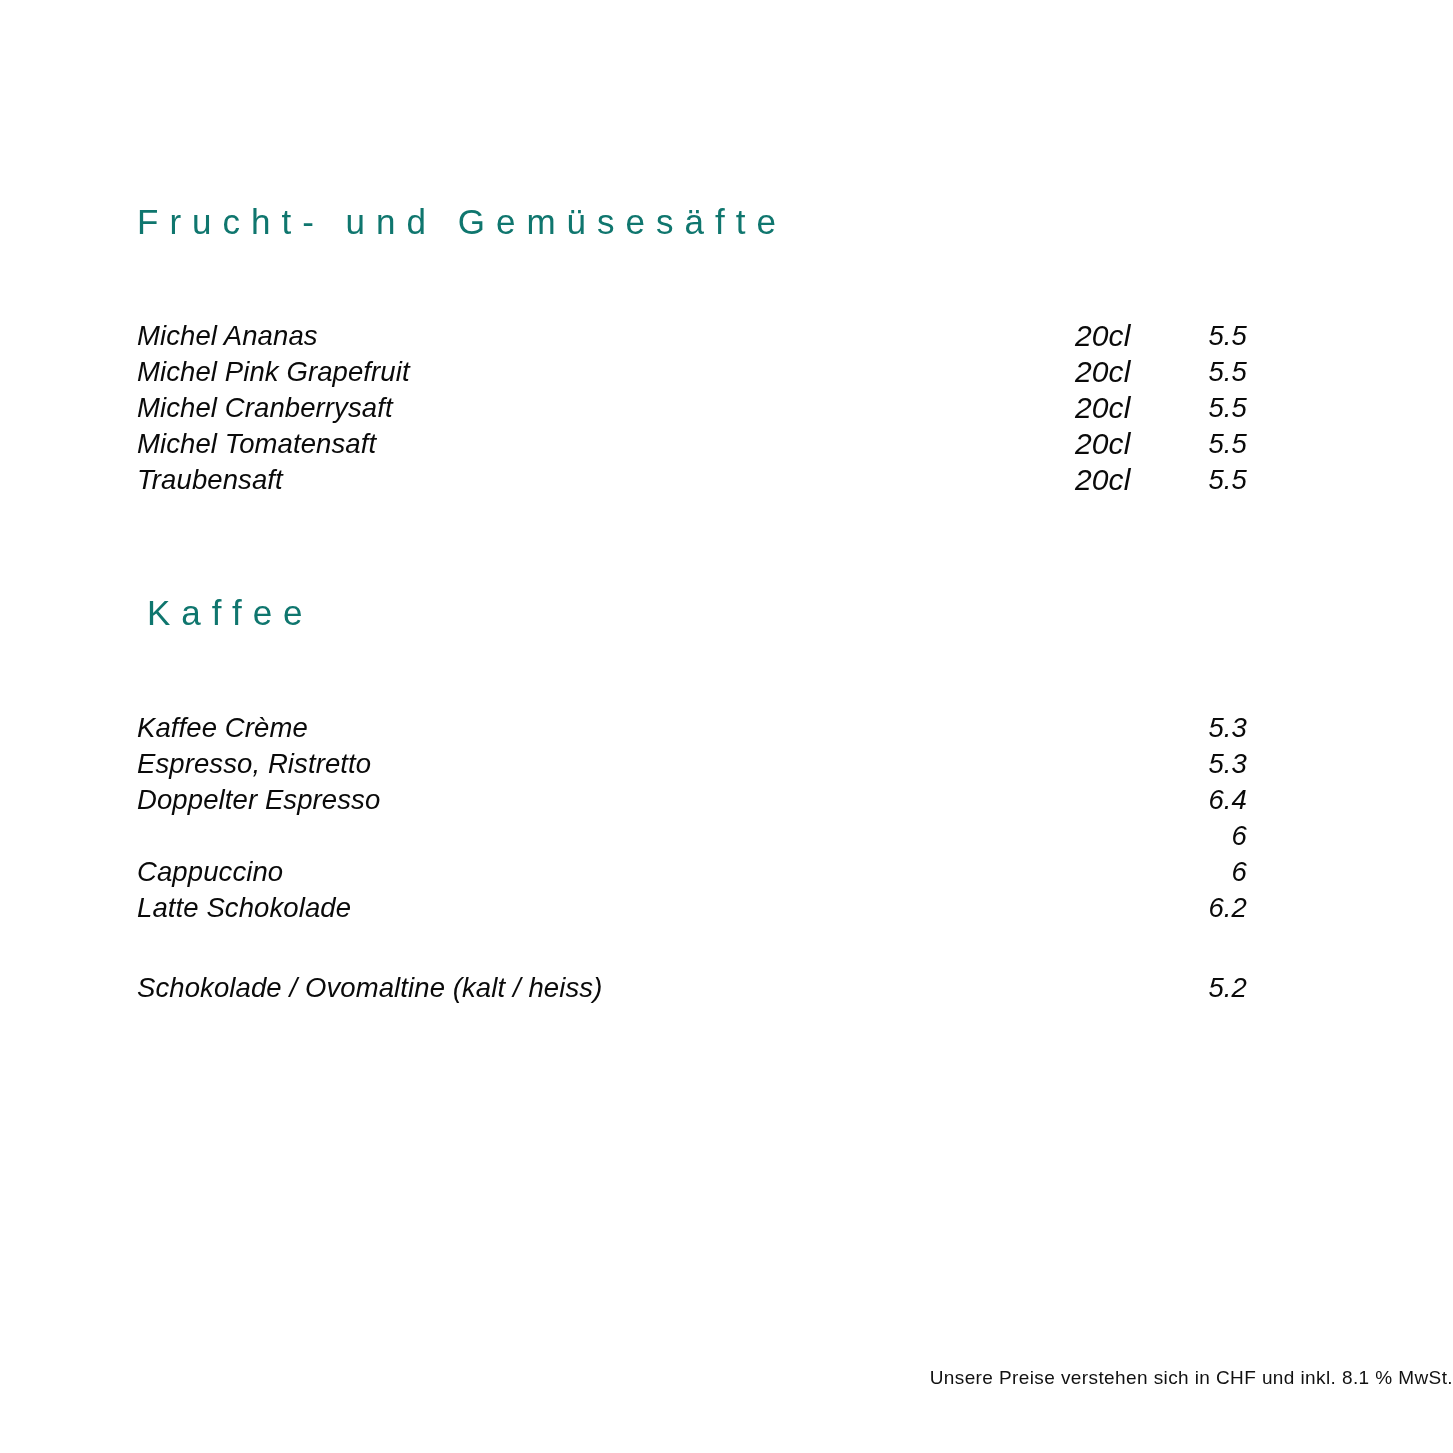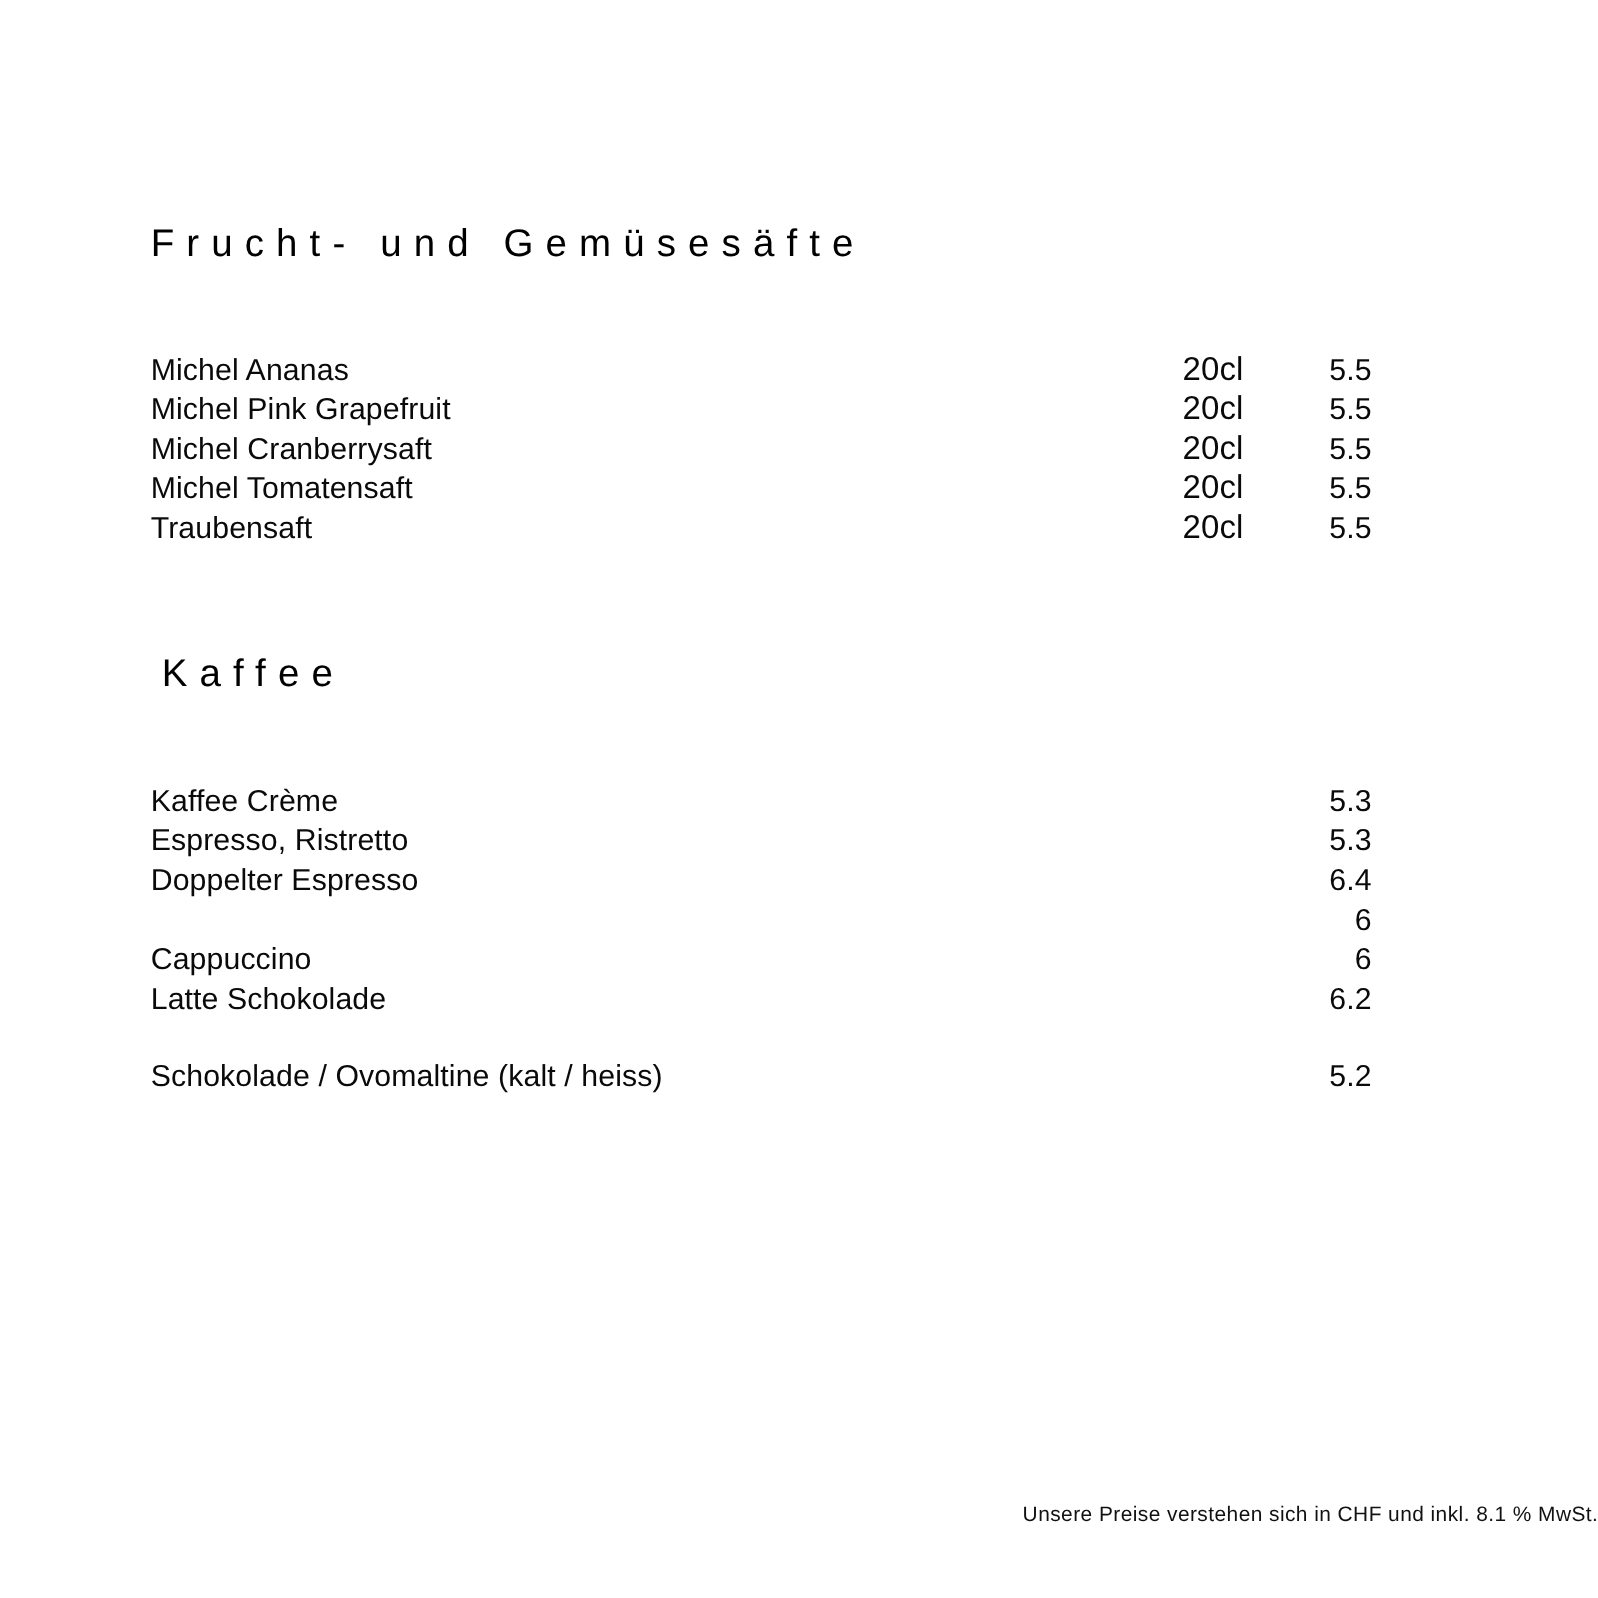--- a/index.html
+++ b/index.html
@@ -18,21 +18,21 @@
     overflow: hidden;
   }
 
   
   .section-title {
     position: absolute;
     left: 137px;
     font-size: 35px;
     font-weight: 400;
     letter-spacing: 11px;
-    color: #000000;
+    color: #0f766e;
     white-space: nowrap;
   }
   #title-juices { top: 179px; }
   #title-coffee { top: 570px; margin-left: 10px; }
 
   
   .item-list {
     position: absolute;
     left: 137px;
     width: 1110px;
@@ -40,22 +40,23 @@
   #list-juices { top: 318px; }
   #list-coffee { top: 710px; }
 
   .item-row {
     position: relative;
     height: 36px;
     line-height: 36px;
     font-size: 27.5px;
     letter-spacing: 0.1px;
     white-space: nowrap;
+    font-style: italic;
   }
-  .item-row.spaced { margin-top: 34px; }
+  .item-row.spaced { margin-top: 44px; }
 
   .item-name {
     display: inline-block;
   }
   .item-size {
     position: absolute;
     left: 938px;
     text-align: right;
     font-size: 30px;
   }

